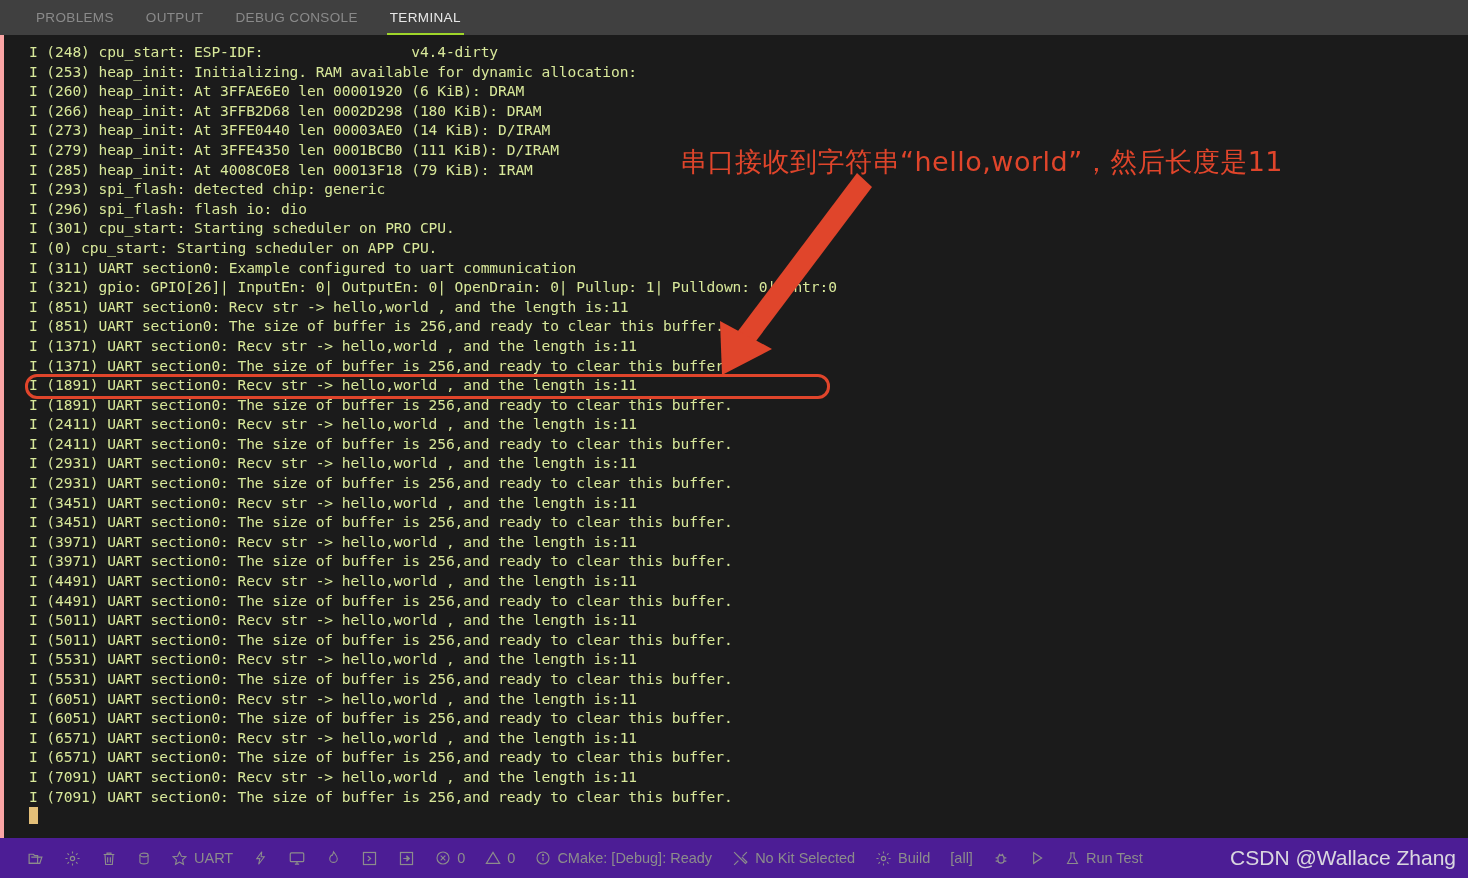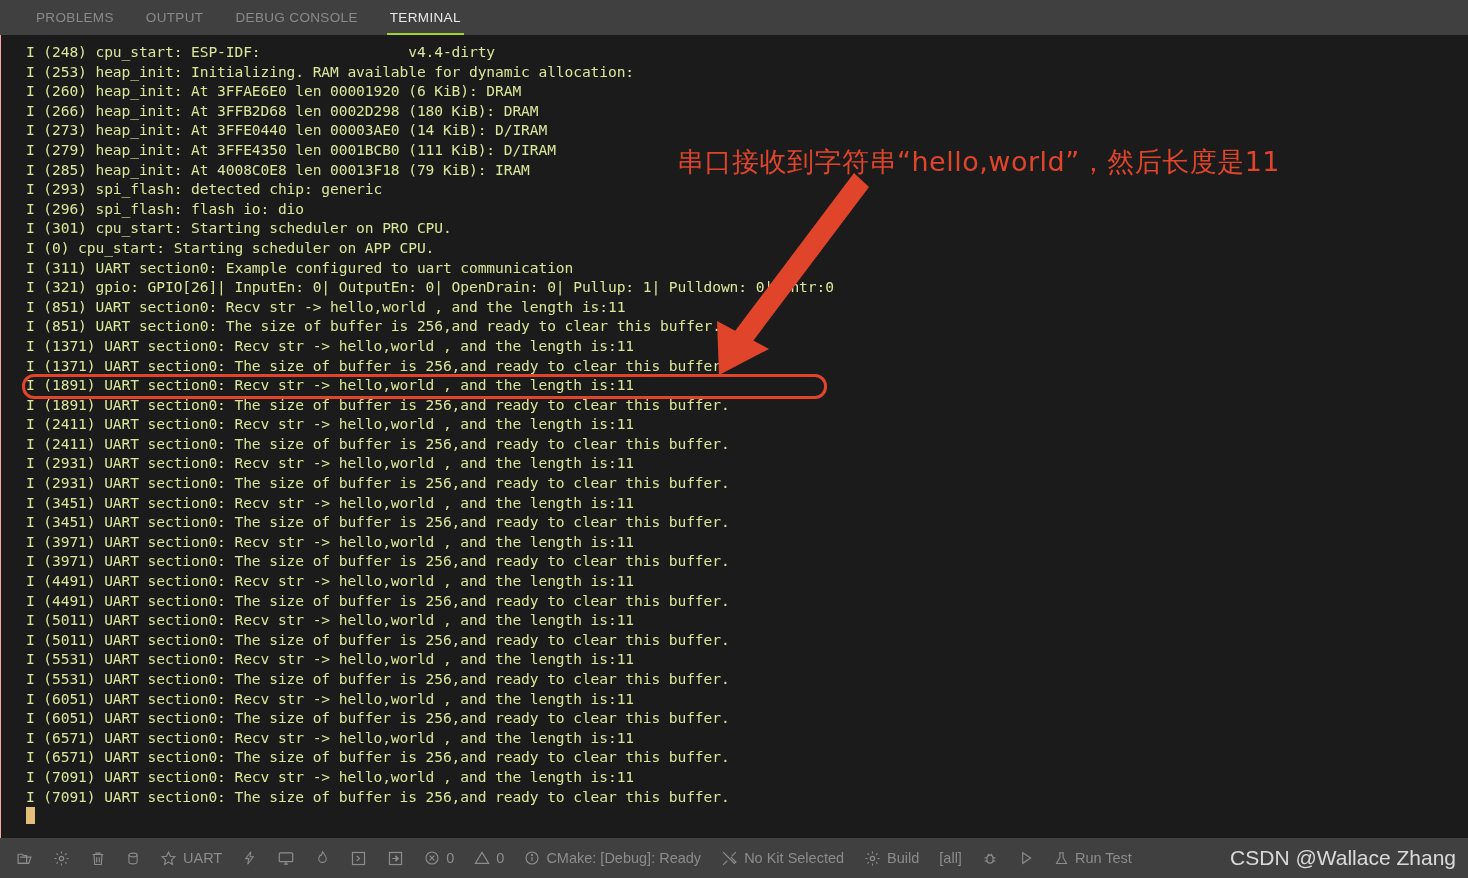--- a/index.html
+++ b/index.html
@@ -55,21 +55,21 @@
     height: 2px;
     background: #9fd62a;
   }
 
   
   .term-wrap {
     position: relative;
     flex: 1 1 auto;
     background: #1b1b1b;
     overflow: hidden;
-    border-left: 1px solid #fca5a5;
+    border-left: 4px solid #fca5a5;
   }
   .term {
     position: absolute;
     left: 0; top: 0;
     width: 100%;
     padding: 7px 0 0 25px;
   }
   .tline {
     font-family: "DejaVu Sans Mono", "Liberation Mono", monospace;
     font-size: 14.6px;
@@ -113,24 +113,24 @@
     height: 25px;
     border: 3px solid #e0452b;
     border-radius: 12px;
     pointer-events: none;
   }
 
   
   .statusbar {
     flex: 0 0 40px;
     height: 40px;
-    background: #404040;
+    background: #4c1d95;
     display: flex;
     align-items: center;
-    padding-left: 6px;
+    padding-left: 17px;
     gap: 0px;
     position: relative;
   }
   .sb-item {
     display: flex;
     align-items: center;
     gap: 6px;
     height: 40px;
     padding: 0 10px;
     color: #8c8c8c;

